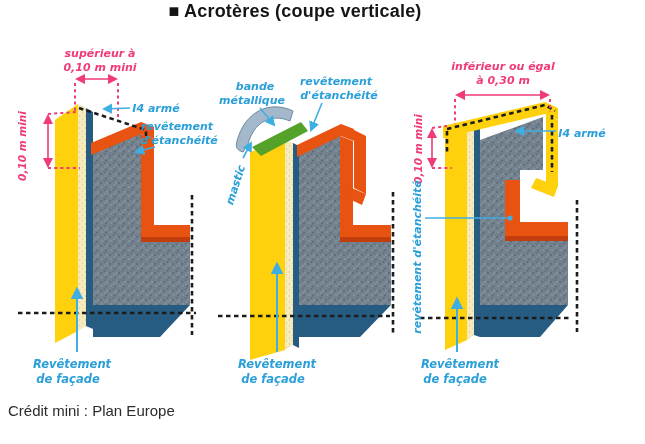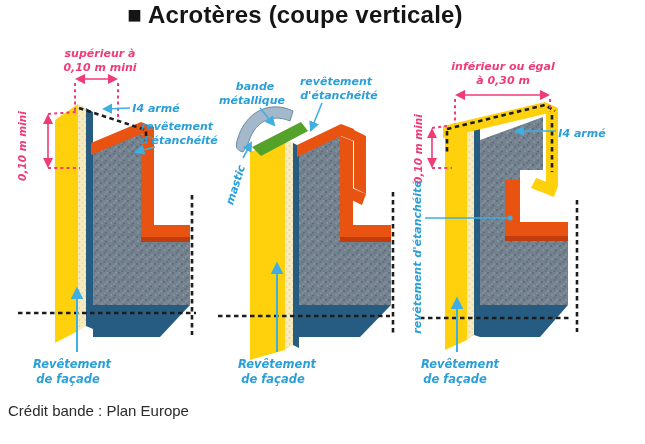--- a/index.html
+++ b/index.html
@@ -1,19 +1,19 @@
 <!DOCTYPE html>
 <html><head>
 <meta charset="utf-8">
 <style>
   html,body{margin:0;padding:0;background:#fff;}
   .page{position:relative;width:645px;height:444px;background:#ffffff;overflow:hidden;
         font-family:"Liberation Sans",sans-serif;}
   .title{position:absolute;top:1px;left:55px;width:480px;text-align:center;
-         font-weight:bold;font-size:24px;color:#151515;letter-spacing:.2px;}
+         font-weight:bold;font-size:18px;color:#151515;letter-spacing:.2px;}
   .caption{position:absolute;top:402px;left:8px;font-size:15px;color:#2b2b2b;}
   svg{position:absolute;top:0;left:0;}
   
   .pk  {fill:#EF3B76;font:italic bold 11px "DejaVu Sans",sans-serif;text-anchor:middle;}
   .pks {fill:#EF3B76;font:italic bold 10.5px "DejaVu Sans",sans-serif;text-anchor:middle;}
   .bl  {fill:#2A9FD8;font:italic bold 11px "DejaVu Sans",sans-serif;text-anchor:middle;}
   .blf {fill:#2A9FD8;font:italic bold 11.5px "DejaVu Sans",sans-serif;text-anchor:middle;}
   .bline{stroke:#3FAEE3;stroke-width:1.6;fill:none;}
   .bptr {stroke:#3FAEE3;stroke-width:2;fill:none;}
   .pkline{stroke:#EF3B76;stroke-width:1.6;fill:none;}
@@ -192,14 +192,14 @@
         <circle cx="510" cy="218" r="2.6" fill="#3FAEE3"></circle>
       </g>
       <g>
         <line class="bptr" x1="457" y1="352" x2="457" y2="299" marker-end="url(#aB)"></line>
         <text class="blf" x="460" y="368">Revêtement</text>
         <text class="blf" x="455" y="383">de façade</text>
       </g>
     </g>
   </svg>
 
-  <div class="caption">Crédit bande : Plan Europe</div>
+  <div class="caption">Crédit mini : Plan Europe</div>
 </div>
 
 </body></html>

